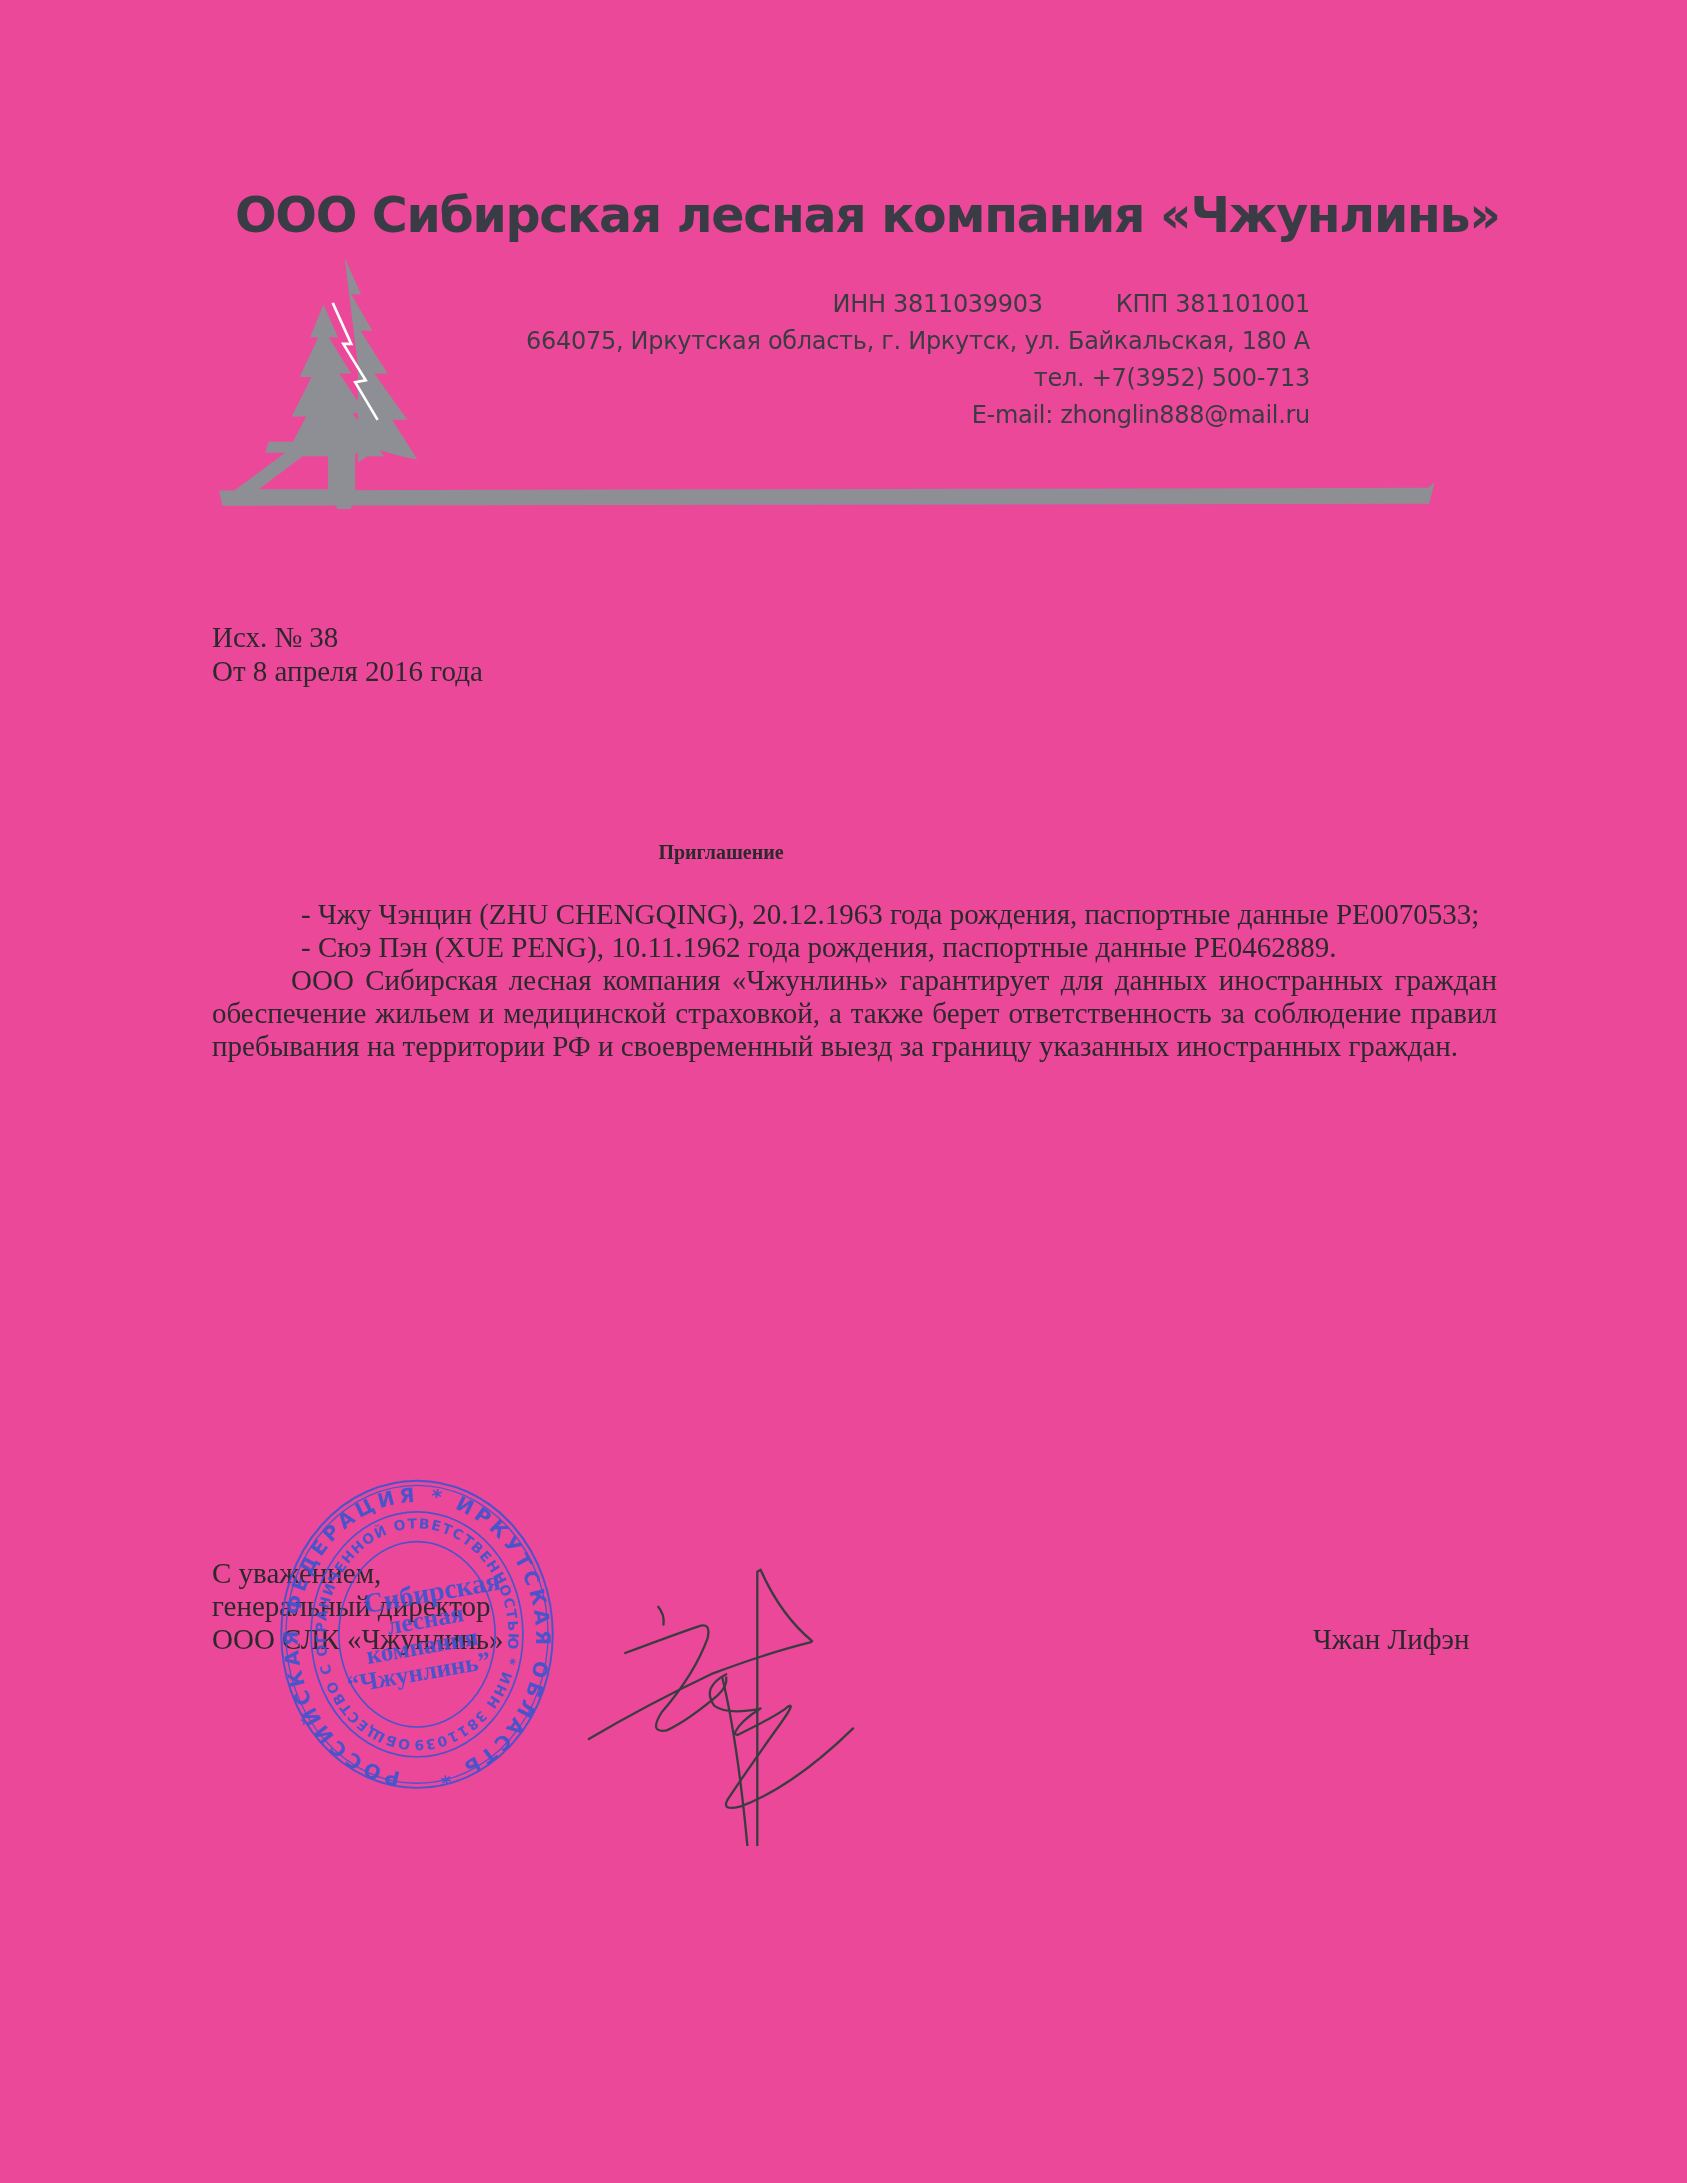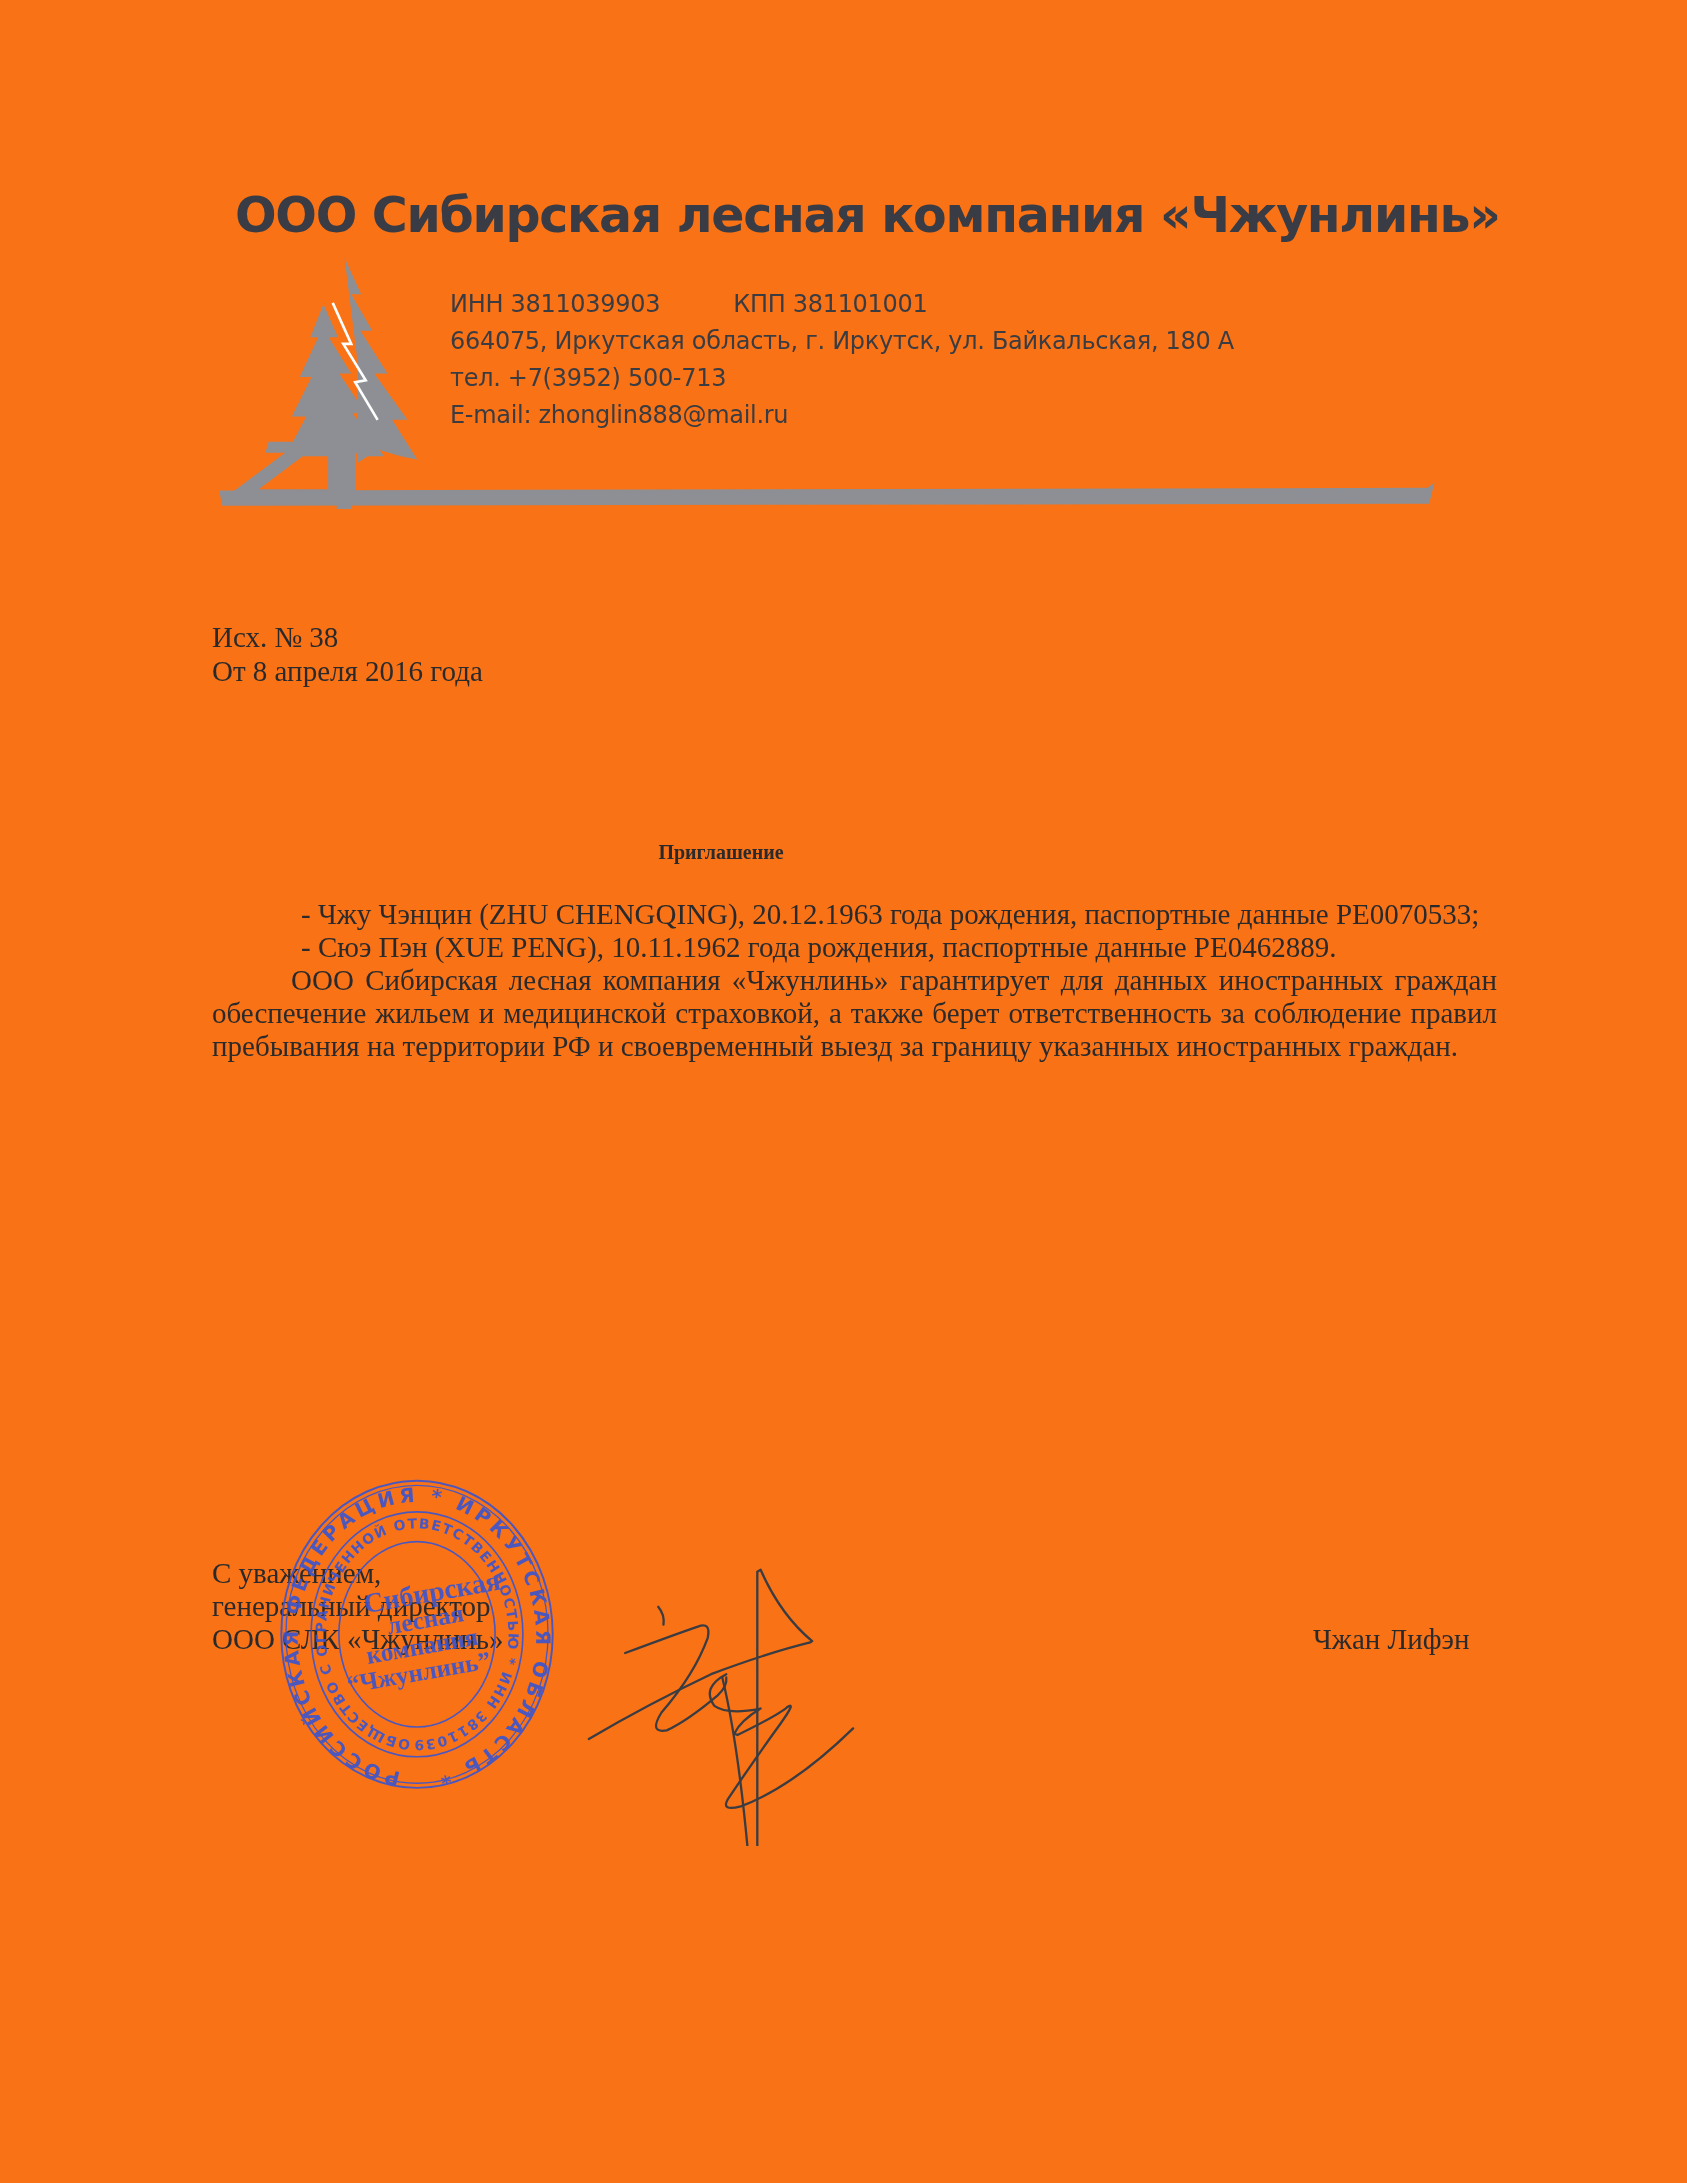--- a/index.html
+++ b/index.html
@@ -1,29 +1,29 @@
 <!DOCTYPE html>
 <html style="font-size:10.6px"><head>
 <meta charset="utf-8">
 <style>
   html, body { margin:0; padding:0; background:#ffffff; }
   body { width:1687px; height:2183px; position:relative; overflow:hidden; }
-  .page { position:absolute; left:0; top:0; width:1687px; height:2183px; background:#f97316; }
+  .page { position:absolute; left:0; top:0; width:1687px; height:2183px; background:#ec4899; }
 
   
   .company-title {
     position:absolute; left:235px; top:187px; width:1244px;
     font-family:"DejaVu Sans", sans-serif; font-weight:bold;
     font-size:49px; letter-spacing:-1.3px; color:#393c44; white-space:nowrap;
   }
   .logo { position:absolute; left:218px; top:258px; width:1244px; height:251px; }
   .req-block {
     position:absolute; left:450px; top:286px; width:860px;
     font-family:"DejaVu Sans", sans-serif; font-size:24px; color:#3a3c42;
-    text-align:left; line-height:37px; letter-spacing:-0.3px;
+    text-align:right; line-height:37px; letter-spacing:-0.3px;
   }
   .req-line { white-space:nowrap; }
   .req-gap { display:inline-block; width:73px; }
 
   
   .serif { font-family:"Liberation Serif", "DejaVu Serif", serif; color:#2a2a2c; }
   .ref-block { position:absolute; left:212px; top:620px; font-size:29px; line-height:34px; }
   .doc-title {
     position:absolute; left:0; width:1442px; top:835px; text-align:center;
     font-size:20px; font-weight:bold; line-height:34px;

